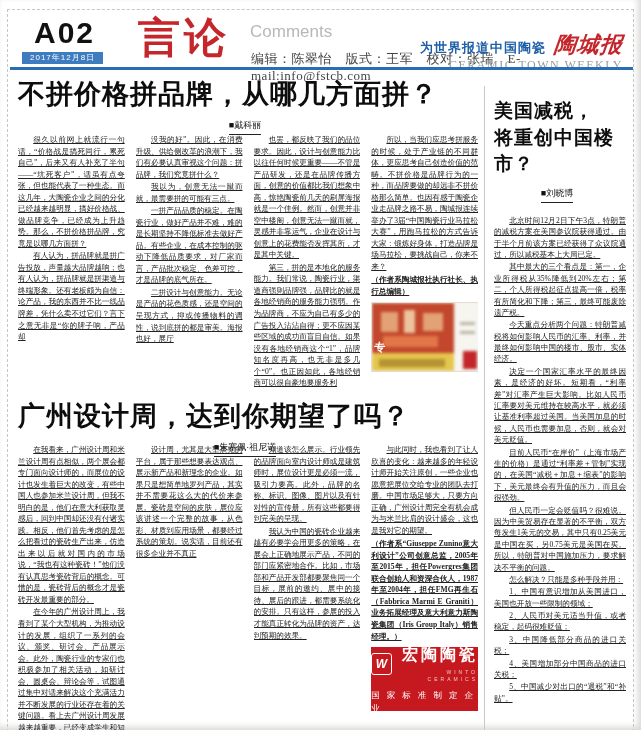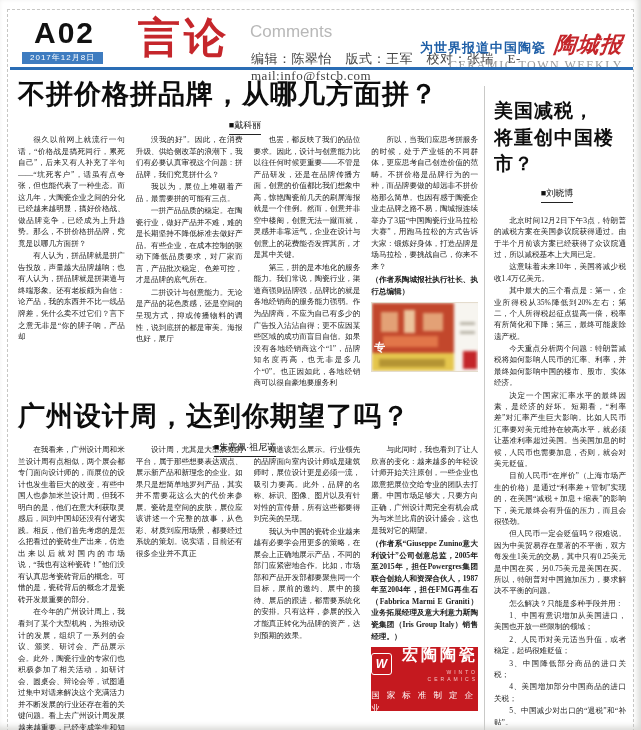--- a/index.html
+++ b/index.html
@@ -32,21 +32,21 @@
   .rightarea{position:absolute;left:494px;top:80px;width:132px;height:650px;overflow:hidden;}
 
   
   .h1{font-family:Liberation Sans, sans-serif;font-weight:bold;color:#0d0d0d;
       font-size:27px;letter-spacing:1px;line-height:1.1;}
   .bylinerow{text-align:center;margin:4px 6px 0 0;}
   .byline{display:inline-block;font-size:9px;color:#111;border-bottom:1.5px solid #222;
           padding-bottom:2px;font-family:"Liberation Sans",sans-serif;}
   .cols{display:flex;gap:11px;text-align:justify;font-size:7.6px;line-height:1.52;color:#222;}
   .col{flex:1;min-width:0;overflow:hidden;}
-  .para{margin:0 0 1px;text-indent:2em;}
+  .para{margin:0 0 1px;text-indent:2em;text-decoration:underline;}
   .credit{font-weight:bold;text-indent:0;margin-top:2px;}
   .a1-body{position:absolute;left:0;top:54px;height:258px;width:460px;}
   .a2-head{position:absolute;left:0;top:322px;width:460px;}
   .a2-body{position:absolute;left:0;top:364px;height:286px;width:460px;}
 
   
   .h2{font-family:"Liberation Sans",sans-serif;font-weight:bold;color:#0d0d0d;
       font-size:19px;line-height:1.4;letter-spacing:1px;margin-top:18px;}
   .r-body{margin-top:12px;height:510px;overflow:hidden;text-align:justify;
           font-size:7.6px;line-height:1.5;color:#222;}
@@ -106,21 +106,21 @@
       <div class="bylinerow">
         <span class="byline">■戴科丽</span>
       </div>
       <div class="cols a1-body">
         <div class="col">
             <p class="para">很久以前网上就流行一句话，“价格战是搞死同行，累死自己”，后来又有人补充了半句——“坑死客户”，话虽有点夸张，但也能代表了一种生态。而这几年，大陶瓷企业之间的分化已经越来越明显，搞好价格战、做品牌竞争，已经成为上升趋势。那么，不拼价格拼品牌，究竟是以哪几方面拼？</p>
             <p class="para">有人认为，拼品牌就是拼广告投放，声量越大品牌越响；也有人认为，拼品牌就是拼渠道与终端形象。还有老板颇为自信：论产品，我的东西并不比一线品牌差，凭什么卖不过它们？言下之意无非是“你的牌子响，产品却</p>
           </div>
         <div class="col">
             <p class="para">没我的好”。因此，在消费升级、供给侧改革的浪潮下，我们有必要认真审视这个问题：拼品牌，我们究竟拼什么？</p>
-            <p class="para">我以为，展位上堆砌着产品，最需要拼的可能有三点。</p>
+            <p class="para">我以为，创意无法一蹴而就，最需要拼的可能有三点。</p>
             <p class="para">一拼产品品质的稳定。在陶瓷行业，做好产品并不难，难的是长期坚持不降低标准去做好产品。有些企业，在成本控制的驱动下降低品质要求，对厂家而言，产品批次稳定、色差可控，才是品牌的底气所在。</p>
             <p class="para">二拼设计与创意能力。无论是产品的花色质感，还是空间的呈现方式，抑或传播物料的调性，说到底拼的都是审美。海报也好，展厅</p>
           </div>
         <div class="col">
             <p class="para">也罢，都反映了我们的品位要求。因此，设计与创意能力比以往任何时候更重要——不管是产品研发，还是在品牌传播方面，创意的价值都比我们想象中高，惊艳陶瓷前几天的刷屏海报就是一个佳例。然而，创意并非空中楼阁，创意无法一蹴而就，灵感并非靠运气，企业在设计与创意上的花费能否发挥其所，才是其中关键。</p>
             <p class="para">第三，拼的是本地化的服务能力。我们常说，陶瓷行业，渠道商强则品牌强，品牌比的就是各地经销商的服务能力强弱。作为品牌商，不应为自己有多少的广告投入沾沾自得；更不应因某些区域的成功而盲目自信。如果没有各地经销商这个“1”，品牌知名度再高，也无非是多几个“0”。也正因如此，各地经销商可以很自豪地要服务利</p>
           </div>
         <div class="col">
           <div>
               <p class="para">所以，当我们应思考拼服务的时候，处于产业链的不同群体，更应思考自己创造价值的范畴。不拼价格是品牌行为的一种，而品牌要做的却远非不拼价格那么简单。也因有感于陶瓷企业走品牌之路不易，陶城报连续举办了3届“中国陶瓷行业马拉松大赛”，用跑马拉松的方式告诉大家：锻炼好身体，打造品牌是场马拉松，要挑战自己，你来不来？</p>
@@ -190,21 +190,20 @@
   <div class="rightarea">
     <div class="h2">
       <div>美国减税，</div>
       <div>将重创中国楼市？</div>
     </div>
     <div class="bylinerow">
       <span class="byline">■刘晓博</span>
     </div>
     <div class="r-body">
         <p class="para">北京时间12月2日下午3点，特朗普的减税方案在美国参议院获得通过。由于半个月前该方案已经获得了众议院通过，所以减税基本上大局已定。</p>
-        <p class="para">这意味着未来10年，美国将减少税收1.4万亿美元。</p>
         <p class="para">其中最大的三个看点是：第一，企业所得税从35%降低到20%左右；第二，个人所得税起征点提高一倍，税率有所简化和下降；第三，最终可能废除遗产税。</p>
         <p class="para">今天重点分析两个问题：特朗普减税将如何影响人民币的汇率、利率，并最终如何影响中国的楼市、股市、实体经济。</p>
         <p class="para">决定一个国家汇率水平的最终因素，是经济的好坏。短期看，“利率差”对汇率产生巨大影响。比如人民币汇率要对美元维持在较高水平，就必须让基准利率超过美国。当美国加息的时候，人民币也需要加息，否则，就会对美元贬值。</p>
         <p class="para">目前人民币“在岸价”（上海市场产生的价格）是通过“利率差＋管制”实现的，在美国“减税＋加息＋缩表”的影响下，美元最终会有升值的压力，而且会很强劲。</p>
         <p class="para">但人民币一定会贬值吗？很难说。因为中美贸易存在显著的不平衡，双方每发生1美元的交易，其中只有0.25美元是中国在买，另0.75美元是美国在买。所以，特朗普对中国施加压力，要求解决不平衡的问题。</p>
         <p class="para">怎么解决？只能是多种手段并用：</p>
         <p class="para">1、中国有意识增加从美国进口，美国也开放一些限制的领域；</p>
         <p class="para">2、人民币对美元适当升值，或者稳定，起码很难贬值；</p>
         <p class="para">3、中国降低部分商品的进口关税；</p>
         <p class="para">4、美国增加部分中国商品的进口关税；</p>

